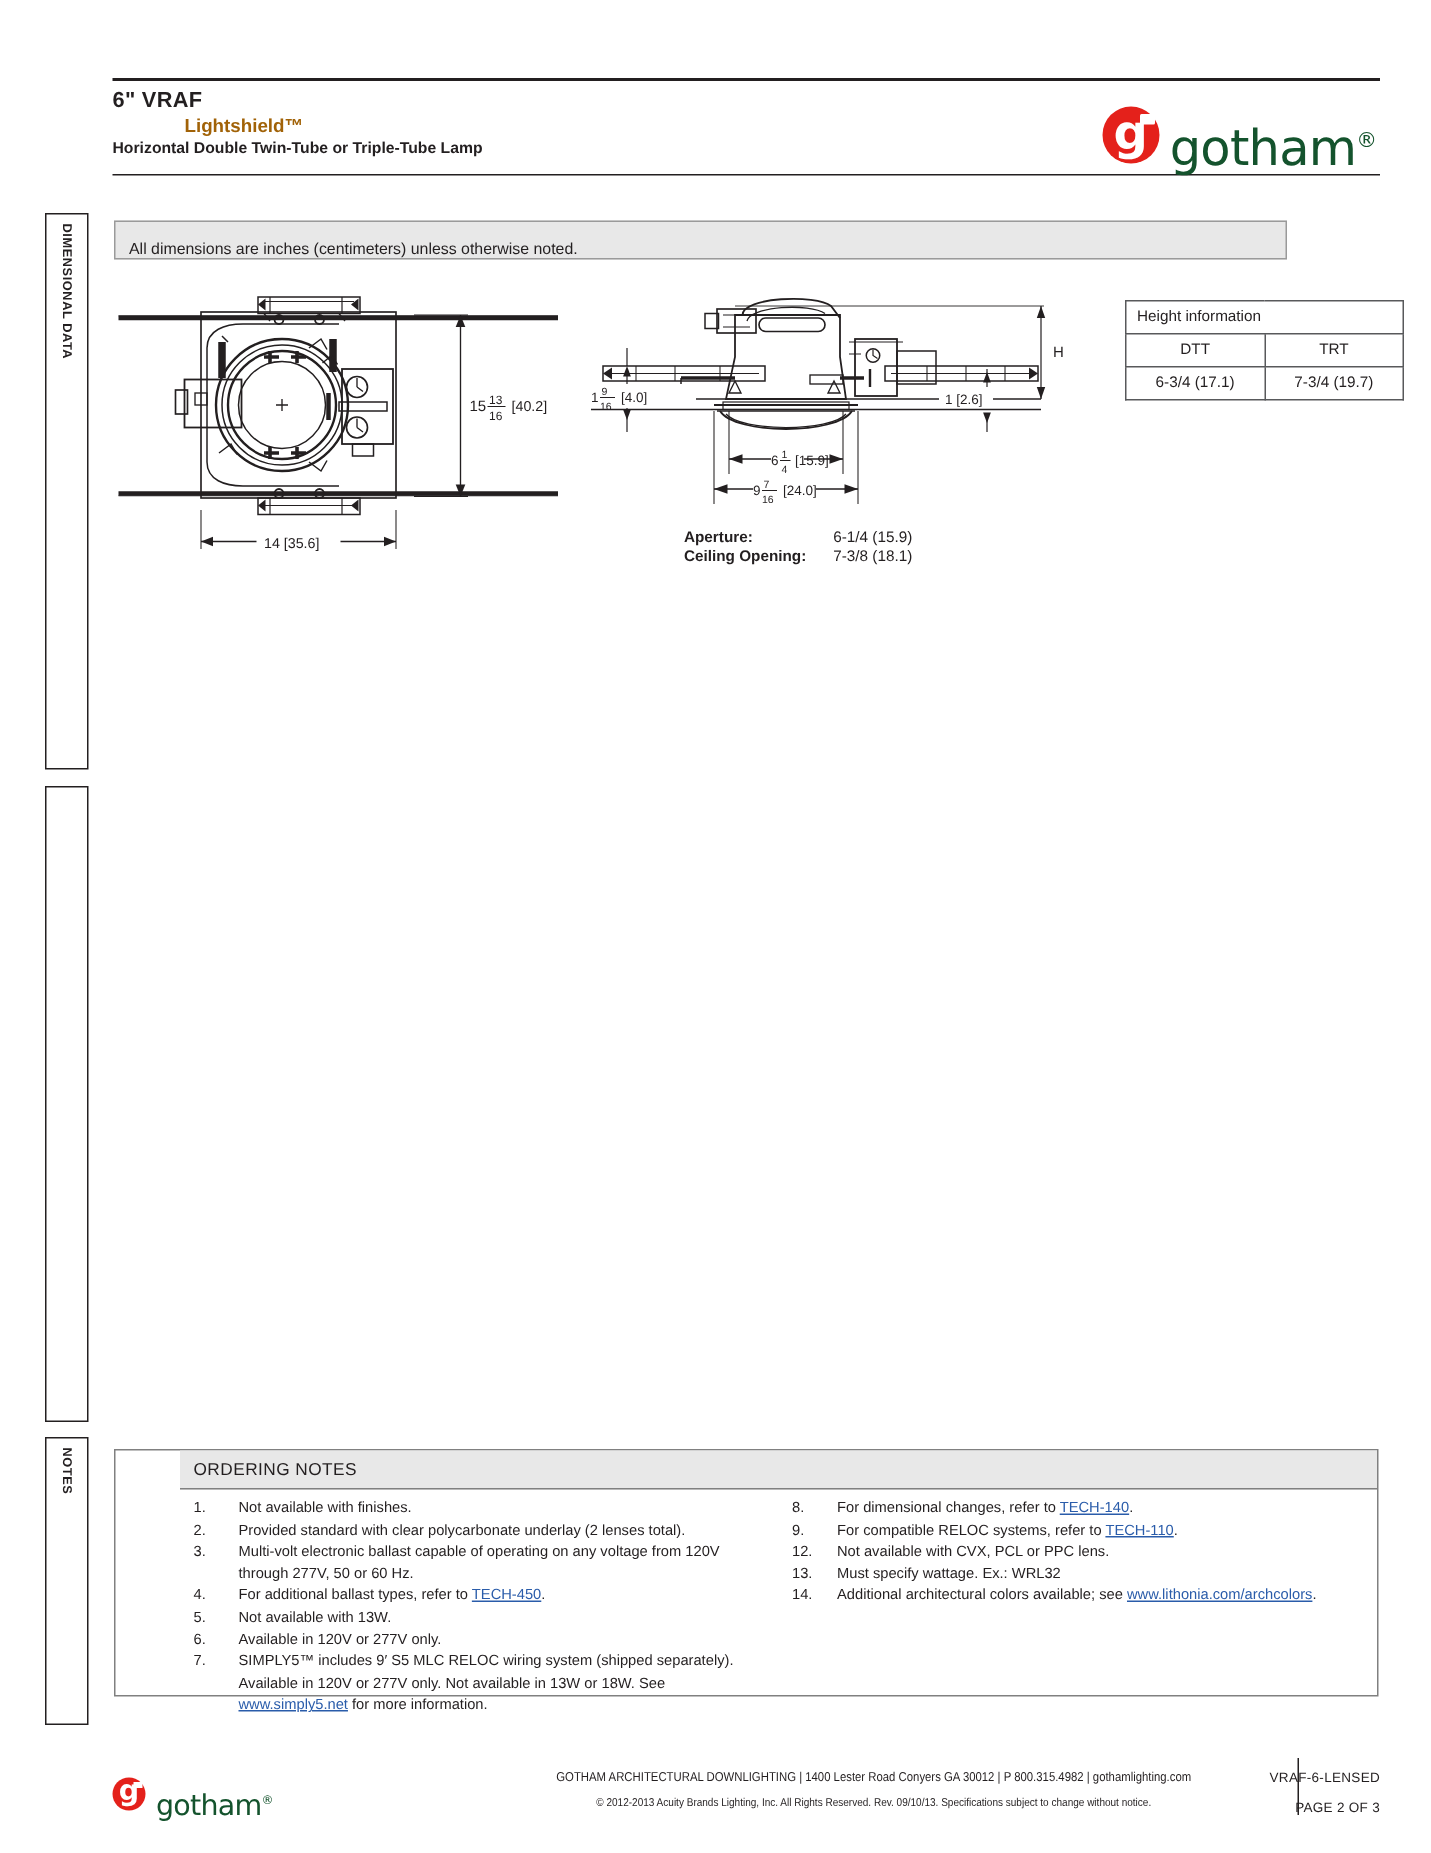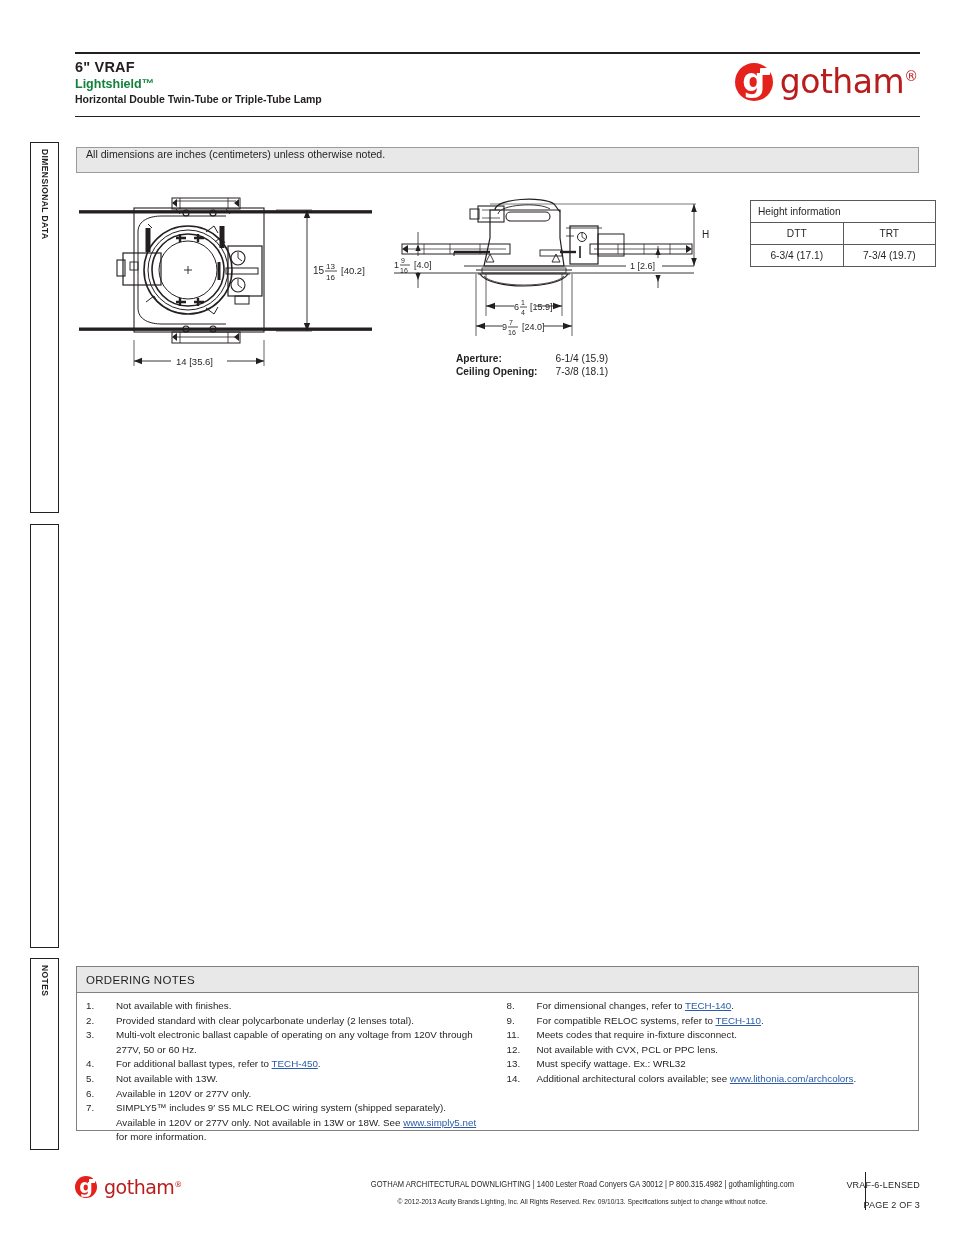--- a/index.html
+++ b/index.html
@@ -36,21 +36,22 @@
     font-size: 14.5px;
     font-weight: bold;
     letter-spacing: 0.2px;
     line-height: 17px;
     color: #231f20;
   }
   .title-sub {
     font-size: 12.5px;
     font-weight: bold;
     line-height: 16px;
-    color: #15803d;
+    color: #a16207;
+    margin-left: 48px;
   }
   .title-desc {
     font-size: 10.5px;
     font-weight: bold;
     line-height: 14px;
     color: #231f20;
   }
 
   
   .logo {
@@ -75,22 +76,23 @@
     font-family: "DejaVu Sans", sans-serif;
     font-weight: bold;
   }
   .logo-mark .notch {
     position: absolute;
     background: #ffffff;
   }
   .logo-word {
     font-family: "DejaVu Sans", sans-serif;
     font-weight: normal;
-    color: #b91c1c;
+    color: #14532d;
     letter-spacing: -0.5px;
+    margin-top: 17px;
   }
   .logo-reg {
     font-size: 0.42em;
     vertical-align: super;
     letter-spacing: 0;
   }
 
   .header-logo {
     position: absolute;
     right: 2px;
@@ -124,27 +126,27 @@
   }
   #tab-dimensional { top: 142px; height: 371px; }
   #tab-blank       { top: 524px; height: 424px; }
   #tab-notes       { top: 958px; height: 192px; }
 
   
   .note-banner {
     position: absolute;
     left: 76px;
     top: 147px;
-    width: 843px;
+    width: 782px;
     height: 26px;
     box-sizing: border-box;
     background: #e8e8e8;
     border: 1px solid #9a9a9a;
     display: flex;
-    align-items: flex-start;
+    align-items: flex-end;
     padding-left: 9px;
     font-size: 10.6px;
     color: #231f20;
   }
 
   
   .draw-area {
     position: absolute;
     left: 76px;
     top: 190px;
@@ -192,20 +194,21 @@
   
   .ordering {
     position: absolute;
     left: 76px;
     top: 966px;
     width: 843px;
     height: 165px;
     box-sizing: border-box;
     border: 1px solid #808080;
     background: #ffffff;
+    padding-left: 43px;
   }
   .ordering-head {
     height: 25px;
     background: #e8e8e8;
     border-bottom: 1px solid #808080;
     display: flex;
     align-items: center;
     padding-left: 9px;
     font-size: 11.5px;
     letter-spacing: 0.3px;
@@ -594,24 +597,20 @@
     <div class="ord-col" id="ord-col-right">
         <div class="ord-item">
           <span class="ord-num">8.</span>
           <span class="ord-txt">For dimensional changes, refer to <a href="#">TECH-140</a>.</span>
         </div>
         <div class="ord-item">
           <span class="ord-num">9.</span>
           <span class="ord-txt">For compatible RELOC systems, refer to <a href="#">TECH-110</a>.</span>
         </div>
         <div class="ord-item">
-          <span class="ord-num">11.</span>
-          <span class="ord-txt">Meets codes that require in-fixture disconnect.</span>
-        </div>
-        <div class="ord-item">
           <span class="ord-num">12.</span>
           <span class="ord-txt">Not available with CVX, PCL or PPC lens.</span>
         </div>
         <div class="ord-item">
           <span class="ord-num">13.</span>
           <span class="ord-txt">Must specify wattage. Ex.: WRL32</span>
         </div>
         <div class="ord-item">
           <span class="ord-num">14.</span>
           <span class="ord-txt">Additional architectural colors available; see <a href="#">www.lithonia.com/archcolors</a>.</span>

